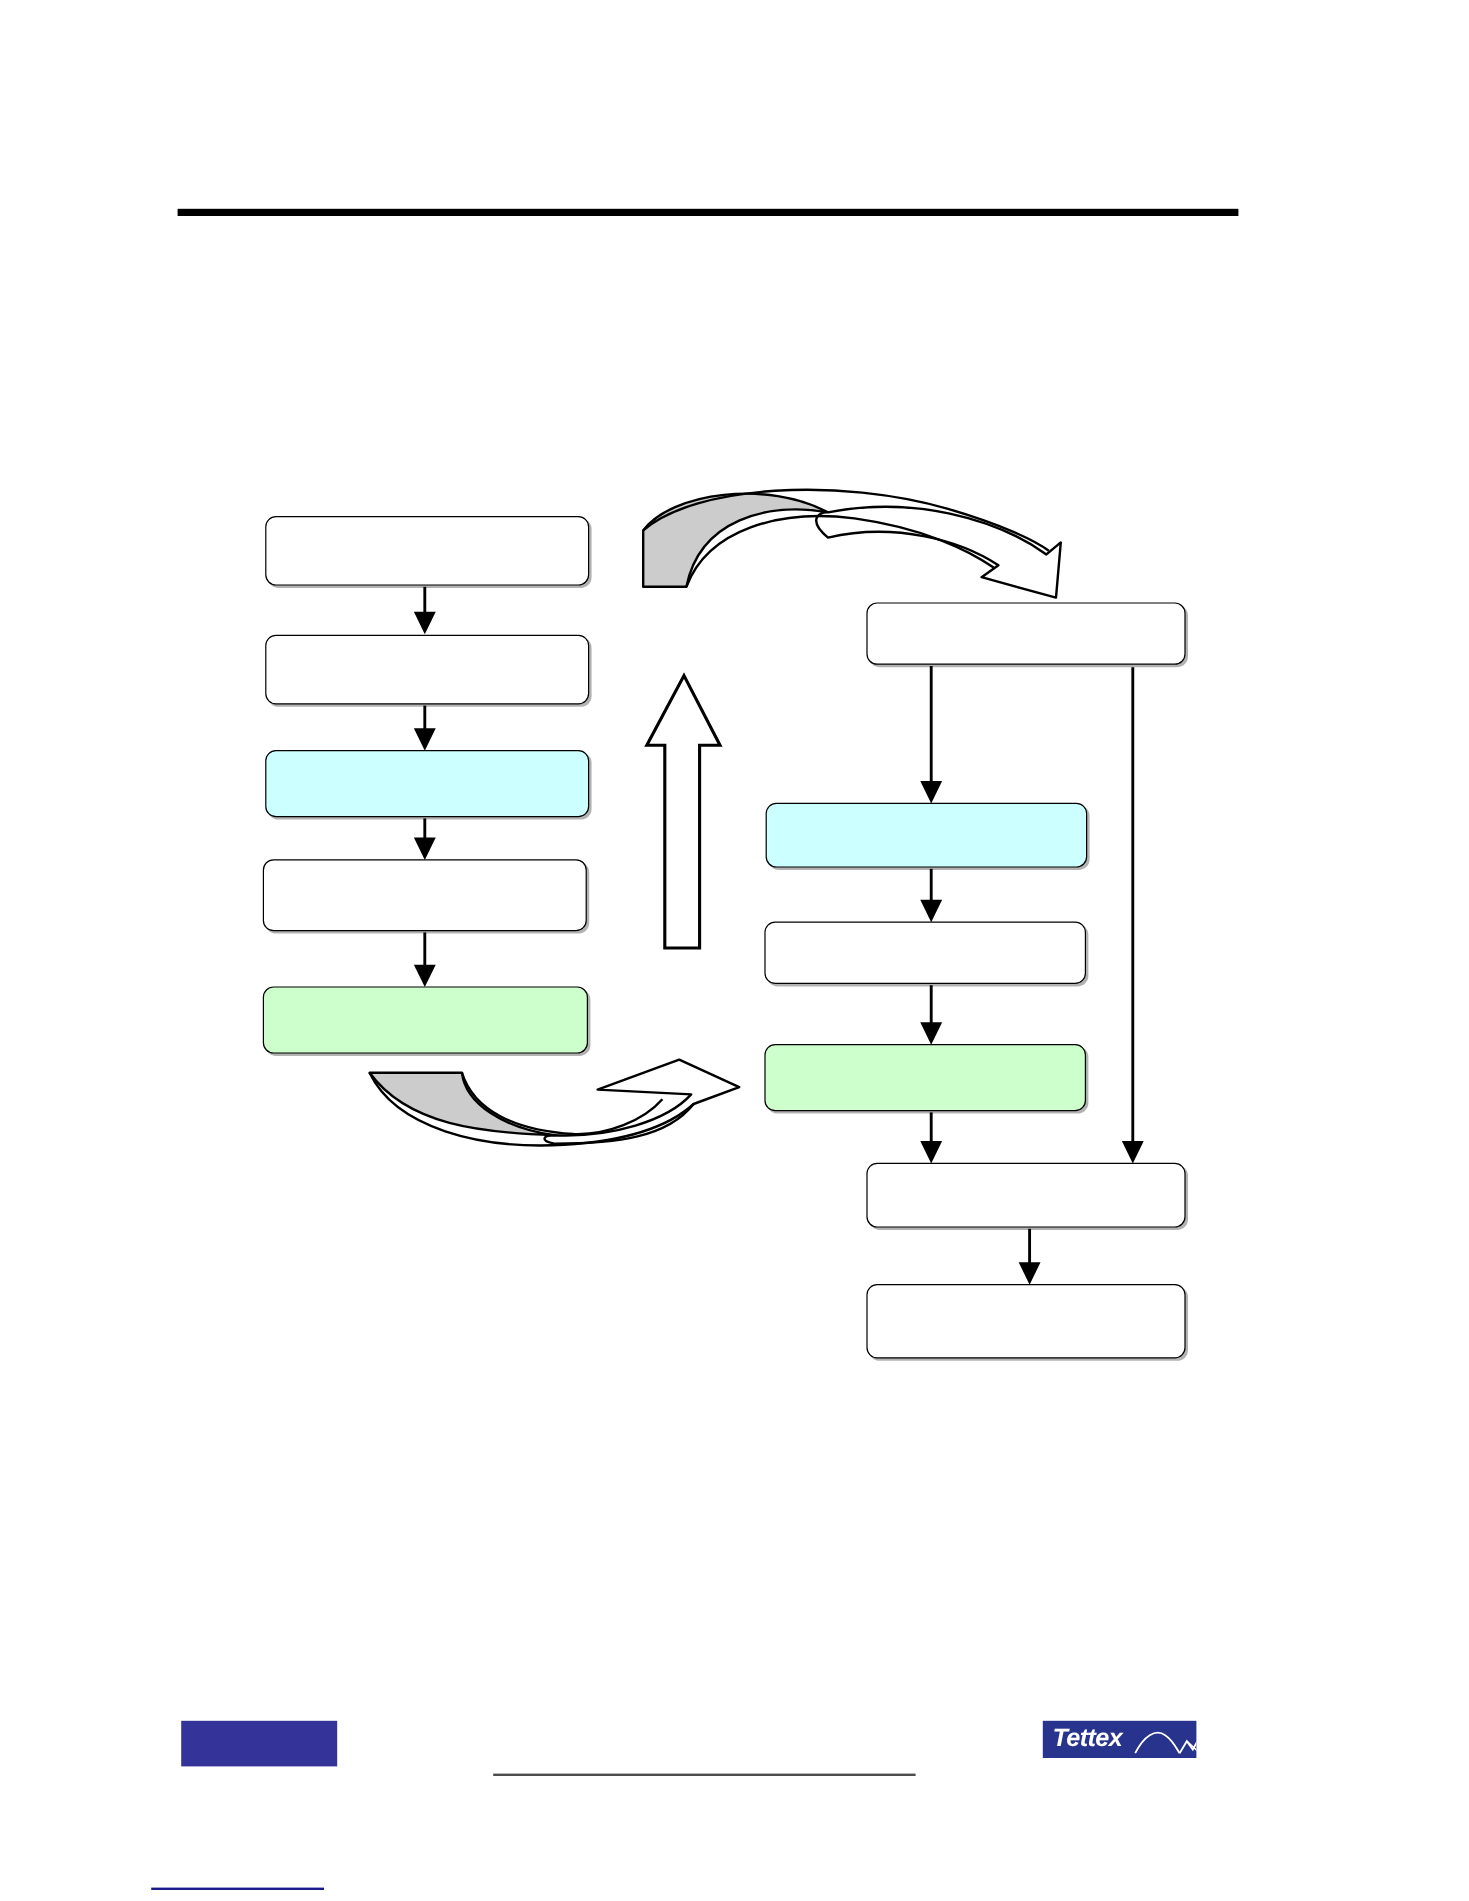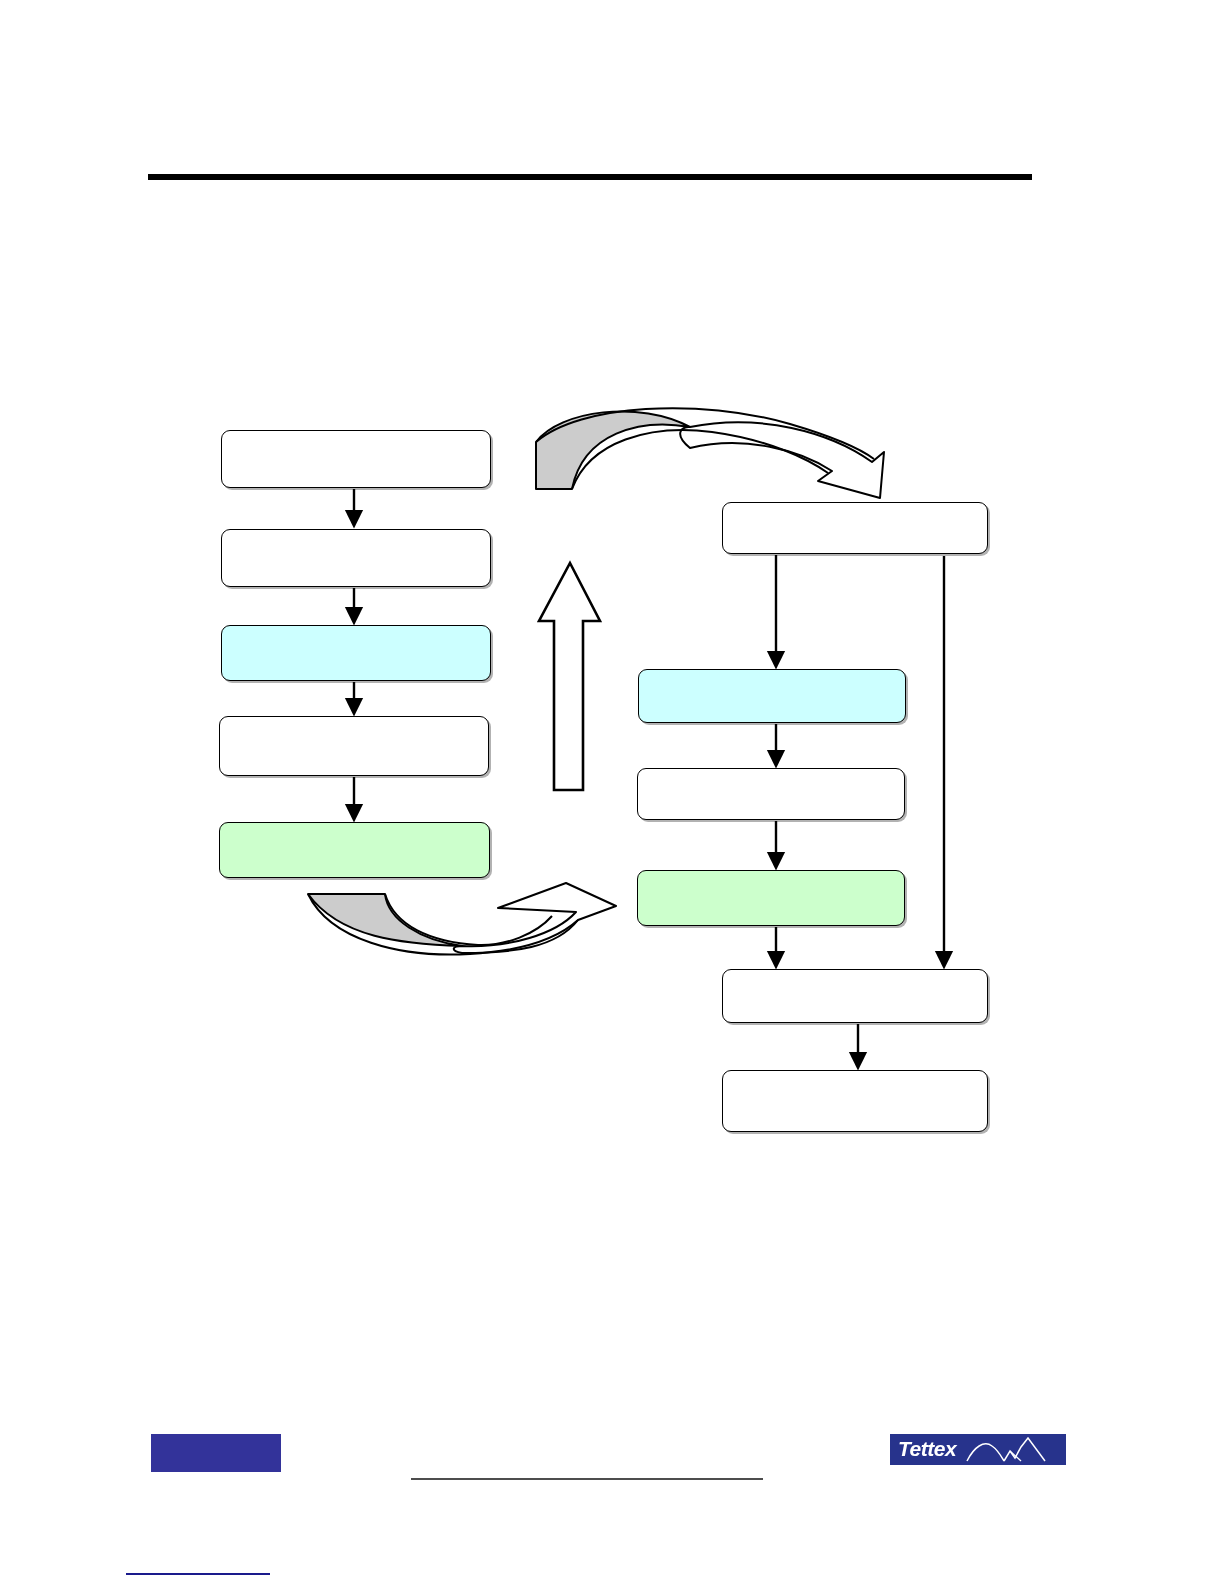--- a/index.html
+++ b/index.html
@@ -72,25 +72,24 @@
     left: 411px;
     top: 1478px;
     width: 352px;
     height: 1.5px;
     background: #4d4d4d;
   }
   .footer-logo {
     position: absolute;
     left: 869px;
     top: 1434px;
-    width: 176px;
+    width: 128px;
     height: 31px;
     background: #27338c;
     overflow: hidden;
-    margin-left: 21px;
   }
   .footer-logo .logo-word {
     position: absolute;
     left: 8px;
     top: 3px;
     font-family: "Liberation Sans", sans-serif;
     font-weight: bold;
     font-style: italic;
     font-size: 21px;
     letter-spacing: -0.5px;

